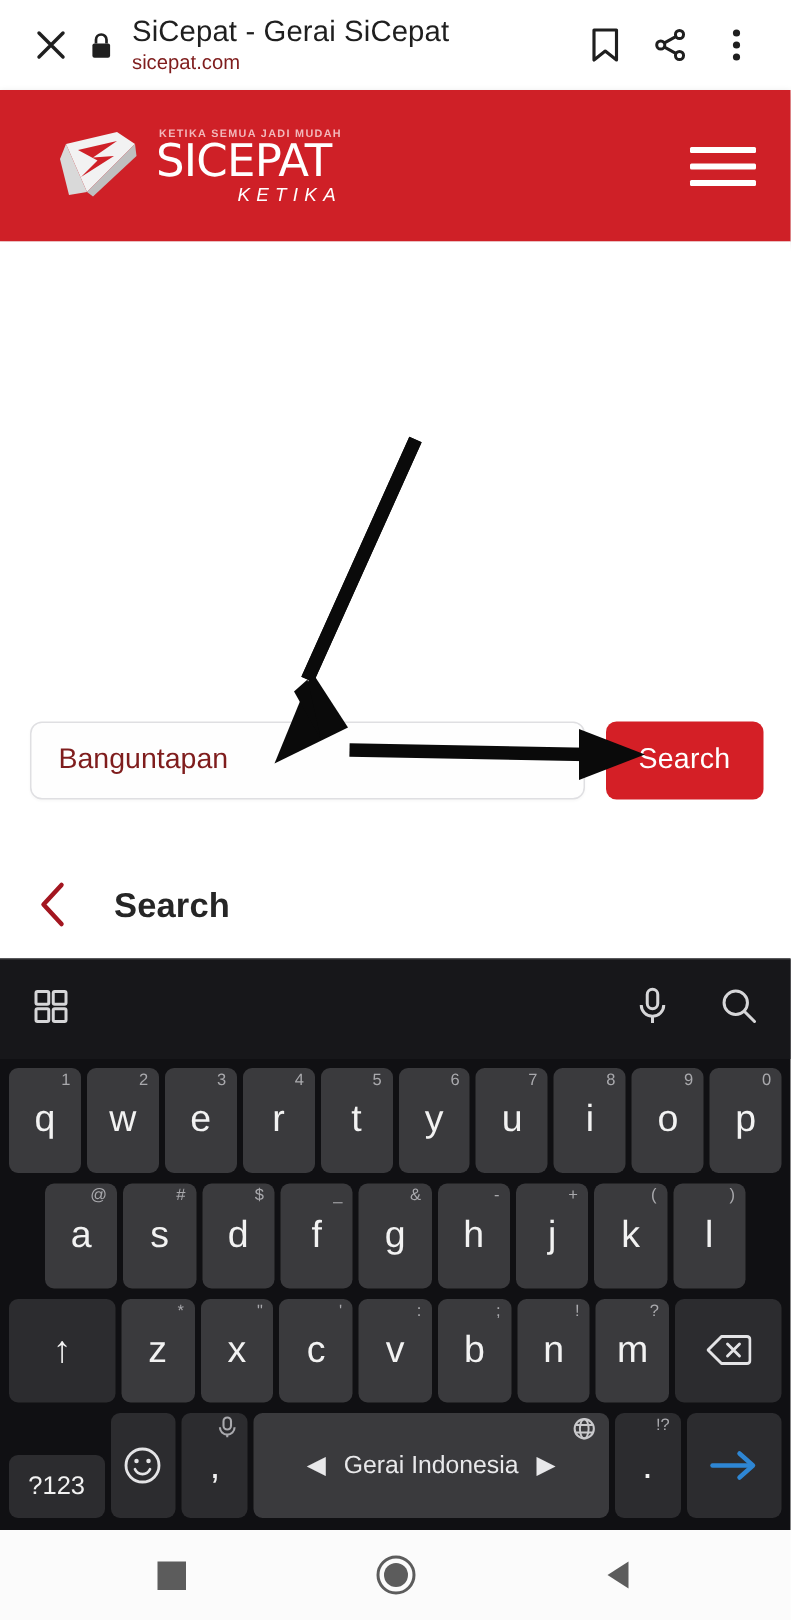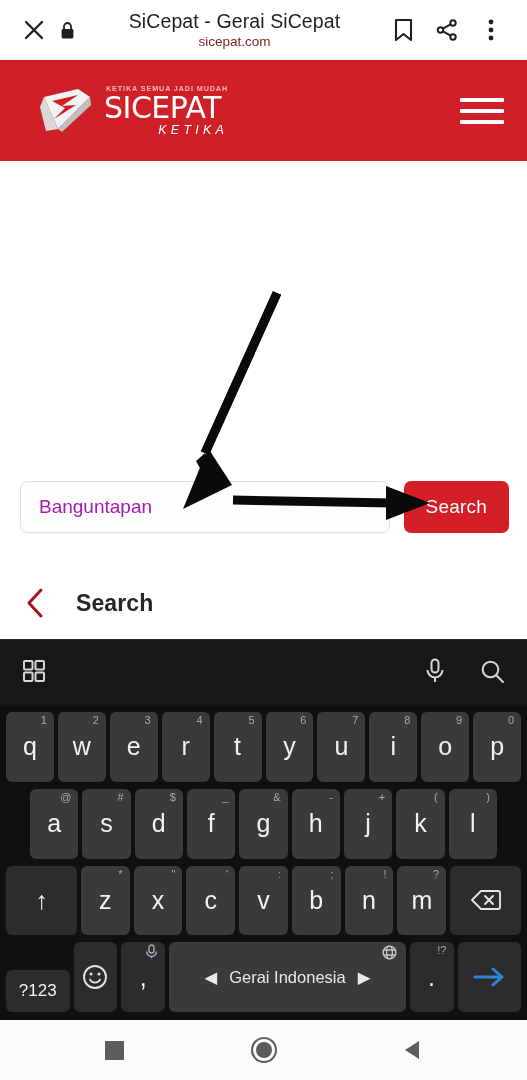--- a/index.html
+++ b/index.html
@@ -18,21 +18,21 @@
     display:flex; align-items:center;
     padding:0 14px;
     position:relative;
   }
   .close-btn{
     width:40px; height:40px;
     display:flex; align-items:center; justify-content:center;
     flex:0 0 auto;
   }
   .lock-icon{ width:26px; flex:0 0 auto; display:flex; justify-content:center;}
-  .titlewrap{ flex:1 1 auto; padding-left:8px; min-width:0;text-align:center; }
+  .titlewrap{ flex:1 1 auto; padding-left:8px; min-width:0; }
   .site-title{
     font-size:19.5px; color:#1f1f1f; letter-spacing:.1px;
     white-space:nowrap; overflow:hidden; text-overflow:ellipsis;
     line-height:22px;
   }
   .site-url{
     font-size:13.5px; color:#7f1d1d; line-height:17px; margin-top:1px;
     white-space:nowrap; overflow:hidden; text-overflow:ellipsis;
   }
   .bar-icons{ display:flex; align-items:center; flex:0 0 auto; }
@@ -42,21 +42,21 @@
 
   
   .site-header{
     height:101px; width:100%;
     background:#cf2027;
     display:flex; align-items:center; justify-content:space-between;
     padding:0 22px 0 38px;
     position:relative;
     box-shadow:0 2px 5px rgba(0,0,0,.18);
   }
-  .logo-area{ display:flex; align-items:center; gap:10px; }
+  .logo-area{ display:flex; gap:10px; }
   .logo-mark{ width:56px; height:52px; flex:0 0 auto; }
   .logo-text{ display:flex; flex-direction:column; align-items:flex-start; }
   .logo-tagline{
     font-size:7.2px; color:#f2b8bb; letter-spacing:.9px;
     font-weight:bold; margin-bottom:1px; margin-left:2px;
   }
   .logo-word{
     font-size:30px; font-weight:normal; color:#ffffff;
     letter-spacing:-.5px; line-height:28px;
     font-family:"DejaVu Sans", sans-serif;
@@ -80,21 +80,21 @@
     display:flex; align-items:center; gap:14px;
   }
   .search-input{
     flex:1 1 auto; height:52px;
     border:1px solid #dfdfe2; border-radius:8px;
     background:#fefefe;
     display:flex; align-items:center;
     padding:0 18px;
     box-shadow:0 1px 2px rgba(0,0,0,.035);
   }
-  .search-input .ph{ font-size:19px; color:#a21caf; }
+  .search-input .ph{ font-size:19px; color:#7f1d1d; }
   .search-btn{
     flex:0 0 auto; height:52px; padding:0 22px;
     background:#d41f26; border:none; border-radius:7px;
     color:#ffffff; font-size:19px; letter-spacing:.2px;
     display:flex; align-items:center; justify-content:center;
     cursor:pointer;
   }
 
   
   .annotations{ position:absolute; inset:0; pointer-events:none; }

